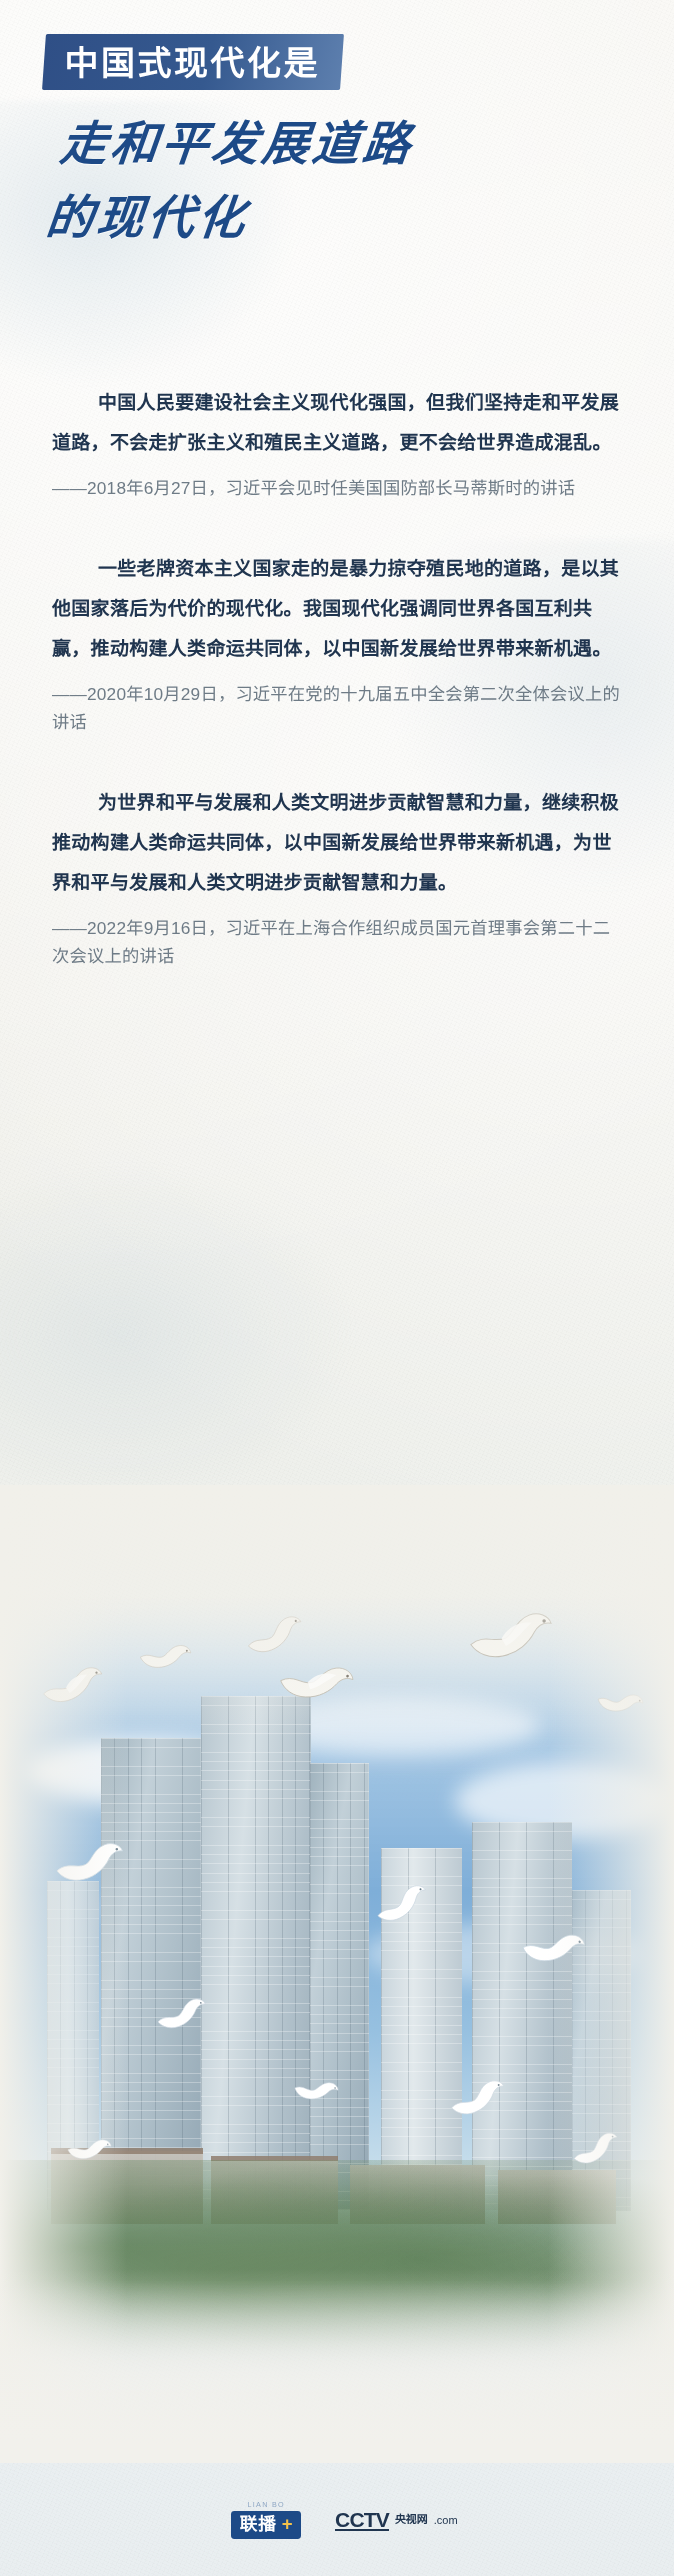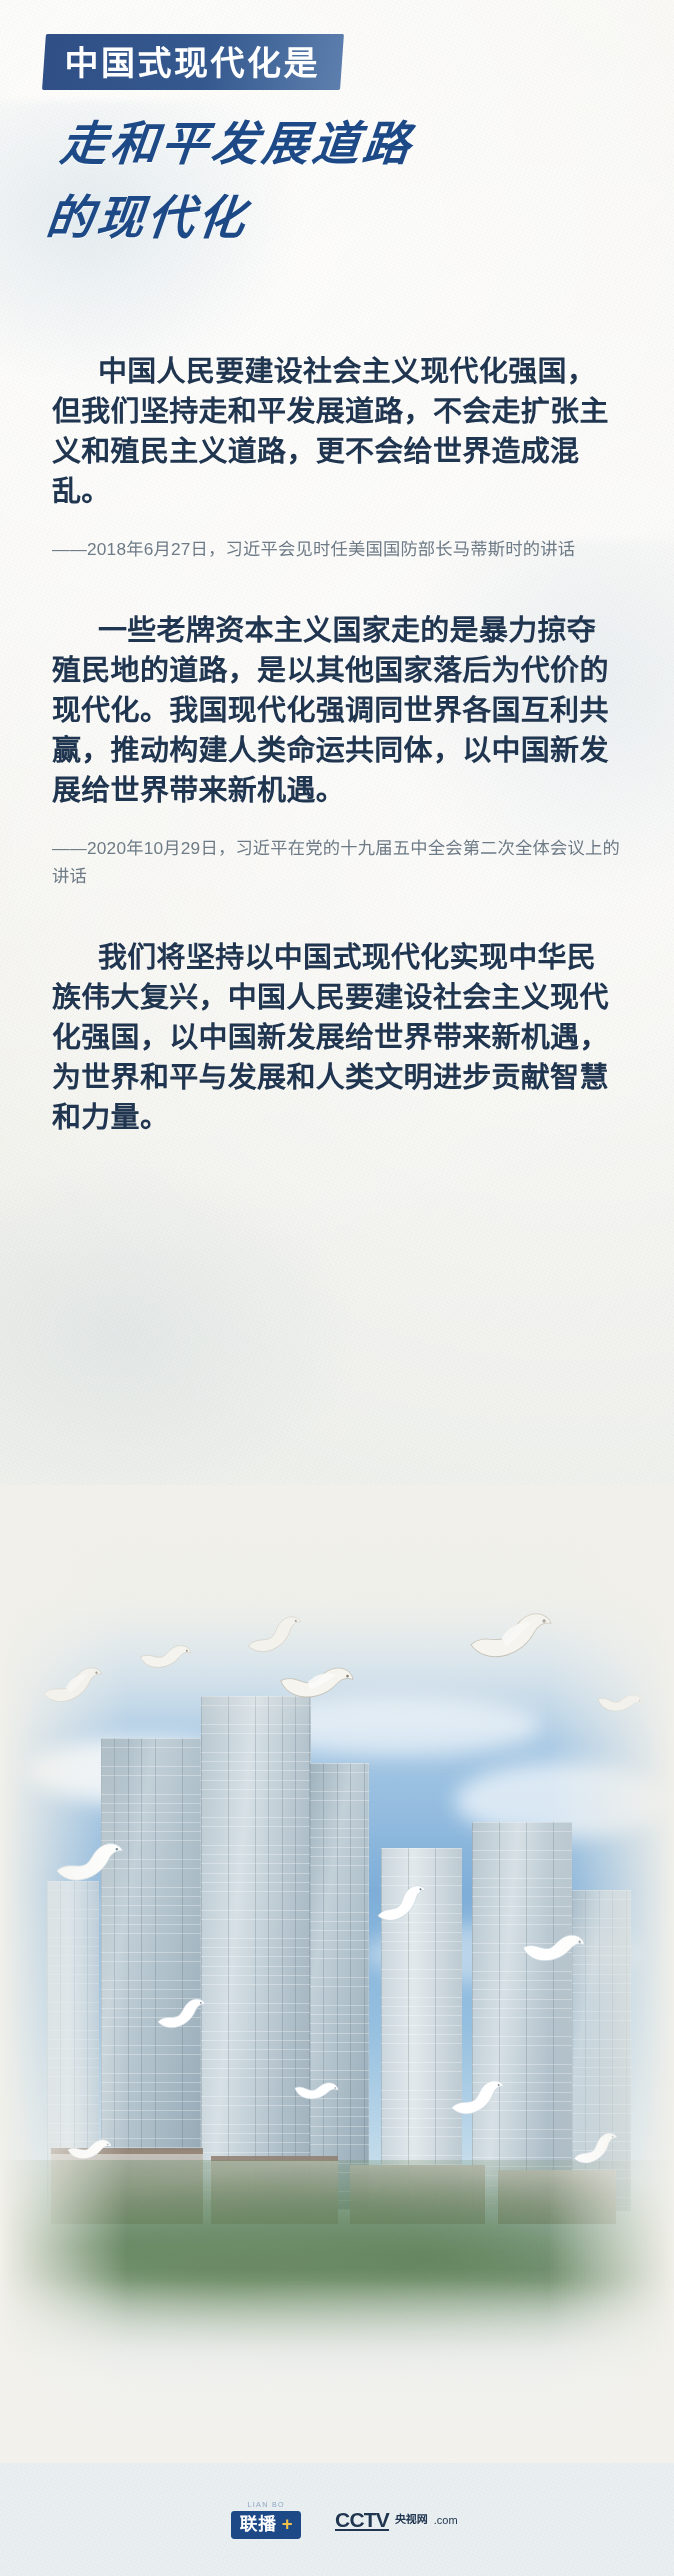--- a/index.html
+++ b/index.html
@@ -117,29 +117,30 @@
   
   .quotes {
     position: absolute;
     left: 52px;
     top: 351px;
     width: 570px;
   }
   .quote-block { margin-bottom: 47px; }
   .quote-text {
     color: #20354f;
-    font-size: 29px;
+    font-size: 19px;
     line-height: 40px;
     letter-spacing: 0.3px;
     text-indent: 46px;
     font-weight: bold;
     font-family: "Liberation Sans", "DejaVu Sans", sans-serif;
+    margin-top: 32px;
   }
   .quote-source {
-    margin-top: 24px;
+    margin-top: 11px;
     color: #6e7b86;
     font-size: 17.3px;
     line-height: 28px;
     letter-spacing: 0.2px;
     font-family: "Liberation Sans", "DejaVu Sans", sans-serif;
   }
 
   
   .photo {
     position: absolute;
@@ -334,21 +335,22 @@
       <div class="quote-text">中国人民要建设社会主义现代化强国，但我们坚持走和平发展道路，不会走扩张主义和殖民主义道路，更不会给世界造成混乱。</div>
       <div class="quote-source">——2018年6月27日，习近平会见时任美国国防部长马蒂斯时的讲话</div>
     </div>
 
     <div class="quote-block">
       <div class="quote-text">一些老牌资本主义国家走的是暴力掠夺殖民地的道路，是以其他国家落后为代价的现代化。我国现代化强调同世界各国互利共赢，推动构建人类命运共同体，以中国新发展给世界带来新机遇。</div>
       <div class="quote-source">——2020年10月29日，习近平在党的十九届五中全会第二次全体会议上的讲话</div>
     </div>
 
     <div class="quote-block">
-      <div class="quote-text">我们将坚持以中国式现代化实现中华民族伟大复兴，中国人民要建设社会主义现代化强国，以中国新发展给世界带来新机遇，为世界和平与发展和人类文明进步贡献智慧和力量。</div>
+      <div class="quote-text">为世界和平与发展和人类文明进步贡献智慧和力量，继续积极推动构建人类命运共同体，以中国新发展给世界带来新机遇，为世界和平与发展和人类文明进步贡献智慧和力量。</div>
+      <div class="quote-source">——2022年9月16日，习近平在上海合作组织成员国元首理事会第二十二次会议上的讲话</div>
     </div>
 
   </div>
 
   <div class="photo">
     <div class="sky"></div>
     <div class="cloud c1"></div>
     <div class="cloud c2"></div>
     <div class="cloud c3"></div>
     <div class="cloud c4"></div>

